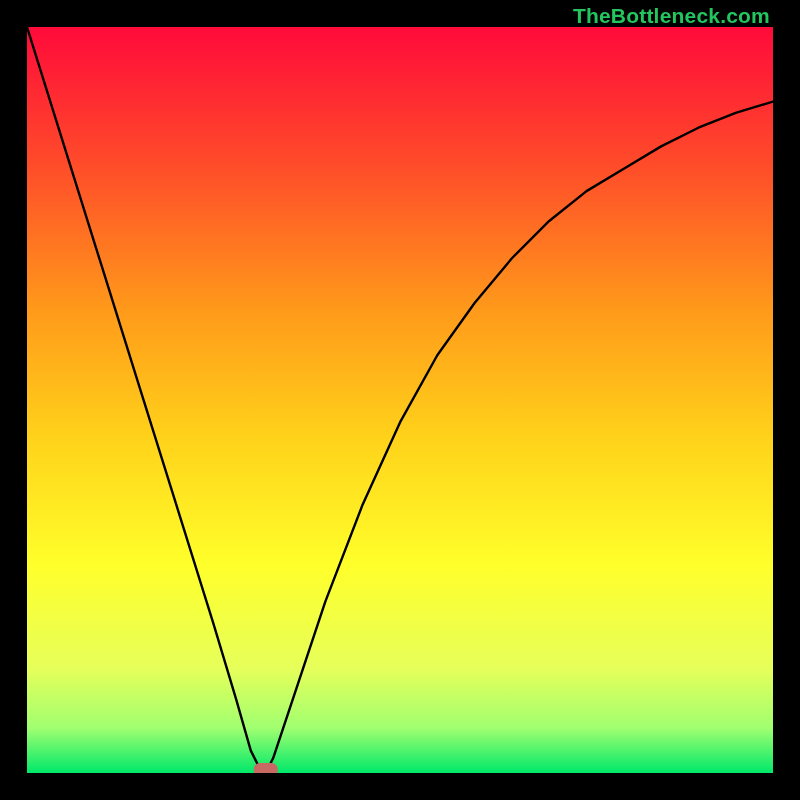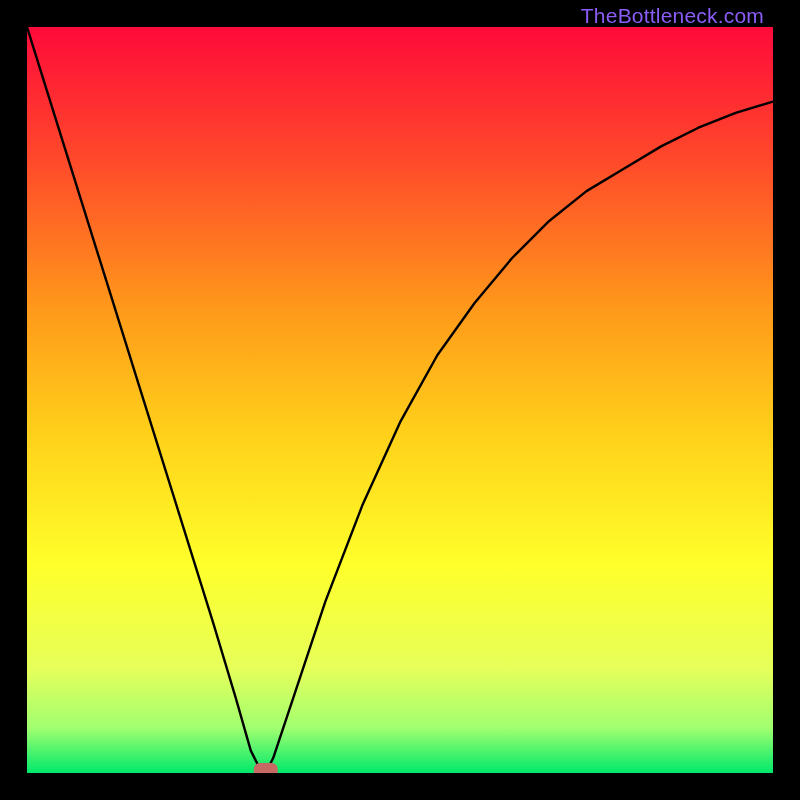--- a/index.html
+++ b/index.html
@@ -15,24 +15,24 @@
     position: absolute;
     left: 27px;
     top: 27px;
     width: 746px;
     height: 746px;
     background: #000;
   }
   .watermark {
     position: absolute;
     top: 4px;
-    right: 36px;
-    color: #8b5cf6;
+    right: 30px;
+    color: #22c55e;
     font-size: 21px;
-    font-weight: 400;
+    font-weight: 700;
     letter-spacing: 0.2px;
     z-index: 10;
   }
   svg {
     display: block;
   }
 </style>
 </head>
 <body>
 

